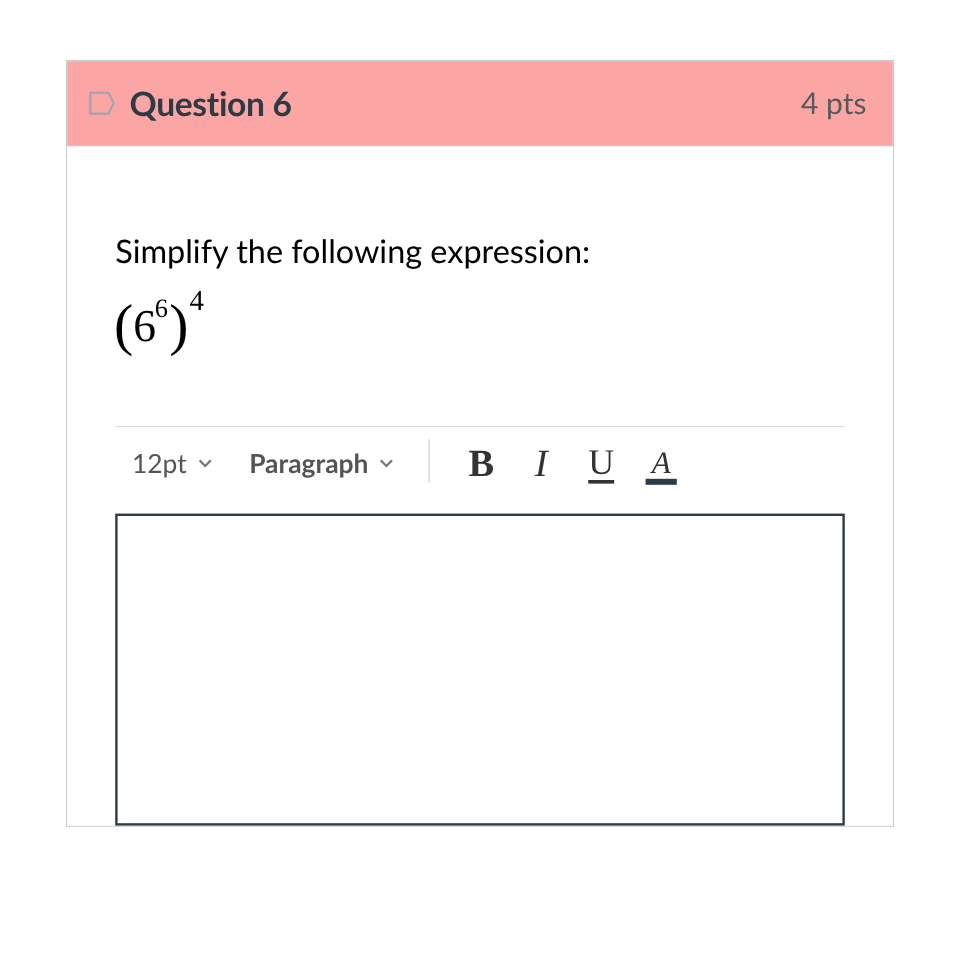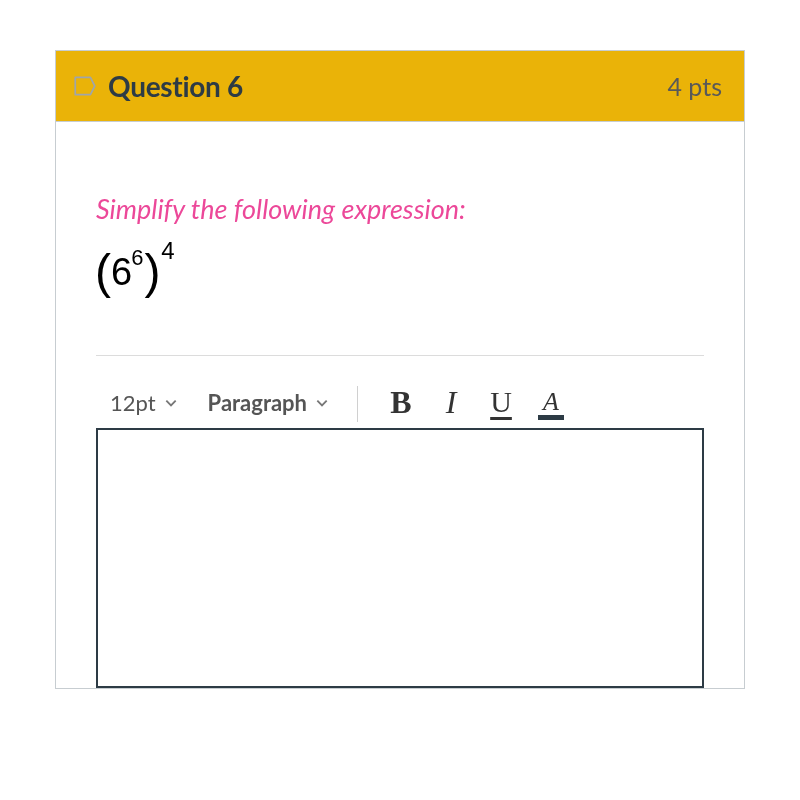--- a/index.html
+++ b/index.html
@@ -12,21 +12,21 @@
       padding-top: 50px;
       padding-left: 55px;
     }
     .card {
       width: 690px;
       border: 1px solid #c7cdd1;
     }
     .card-header {
       display: flex;
       align-items: center;
-      background: #eab308;
+      background: #fca5a5;
       border-bottom: 1px solid #c7cdd1;
       padding: 18px 22px 18px 16px;
     }
     .tag-icon {
       width: 26px;
       height: 26px;
       margin-right: 10px;
       flex: 0 0 auto;
     }
     .question-title {
@@ -39,26 +39,25 @@
     .points {
       font-size: 25px;
       color: #595959;
     }
     .card-body {
       padding: 70px 40px 0 40px;
       background: #fff;
     }
     .prompt {
       font-size: 27px;
-      color: #ec4899;
+      color: #000000;
       margin-bottom: 16px;
-      font-style: italic;
     }
     .expr {
-      font-family: Liberation Sans, sans-serif;
+      font-family: Liberation Serif, serif;
       font-size: 38px;
       color: #000;
       line-height: 1;
       margin-left: -1px;
       margin-bottom: 62px;
       margin-top: 20px;
     }
     .lparen, .rparen {
       font-size: 48px;
       position: relative;
@@ -79,21 +78,21 @@
       top: -12px;
       left: 1px;
     }
     .divider {
       border: none;
       border-top: 1px solid #dcdcdc;
       margin-bottom: 10px;
     }
     .toolbar {
       display: flex;
-      align-items: flex-end;
+      align-items: flex-start;
       height: 56px;
       gap: 0;
       color: #4a4a4a;
       font-size: 22px;
       padding: 0 4px;
     }
     .dropdown {
       display: flex;
       align-items: center;
       gap: 8px;

